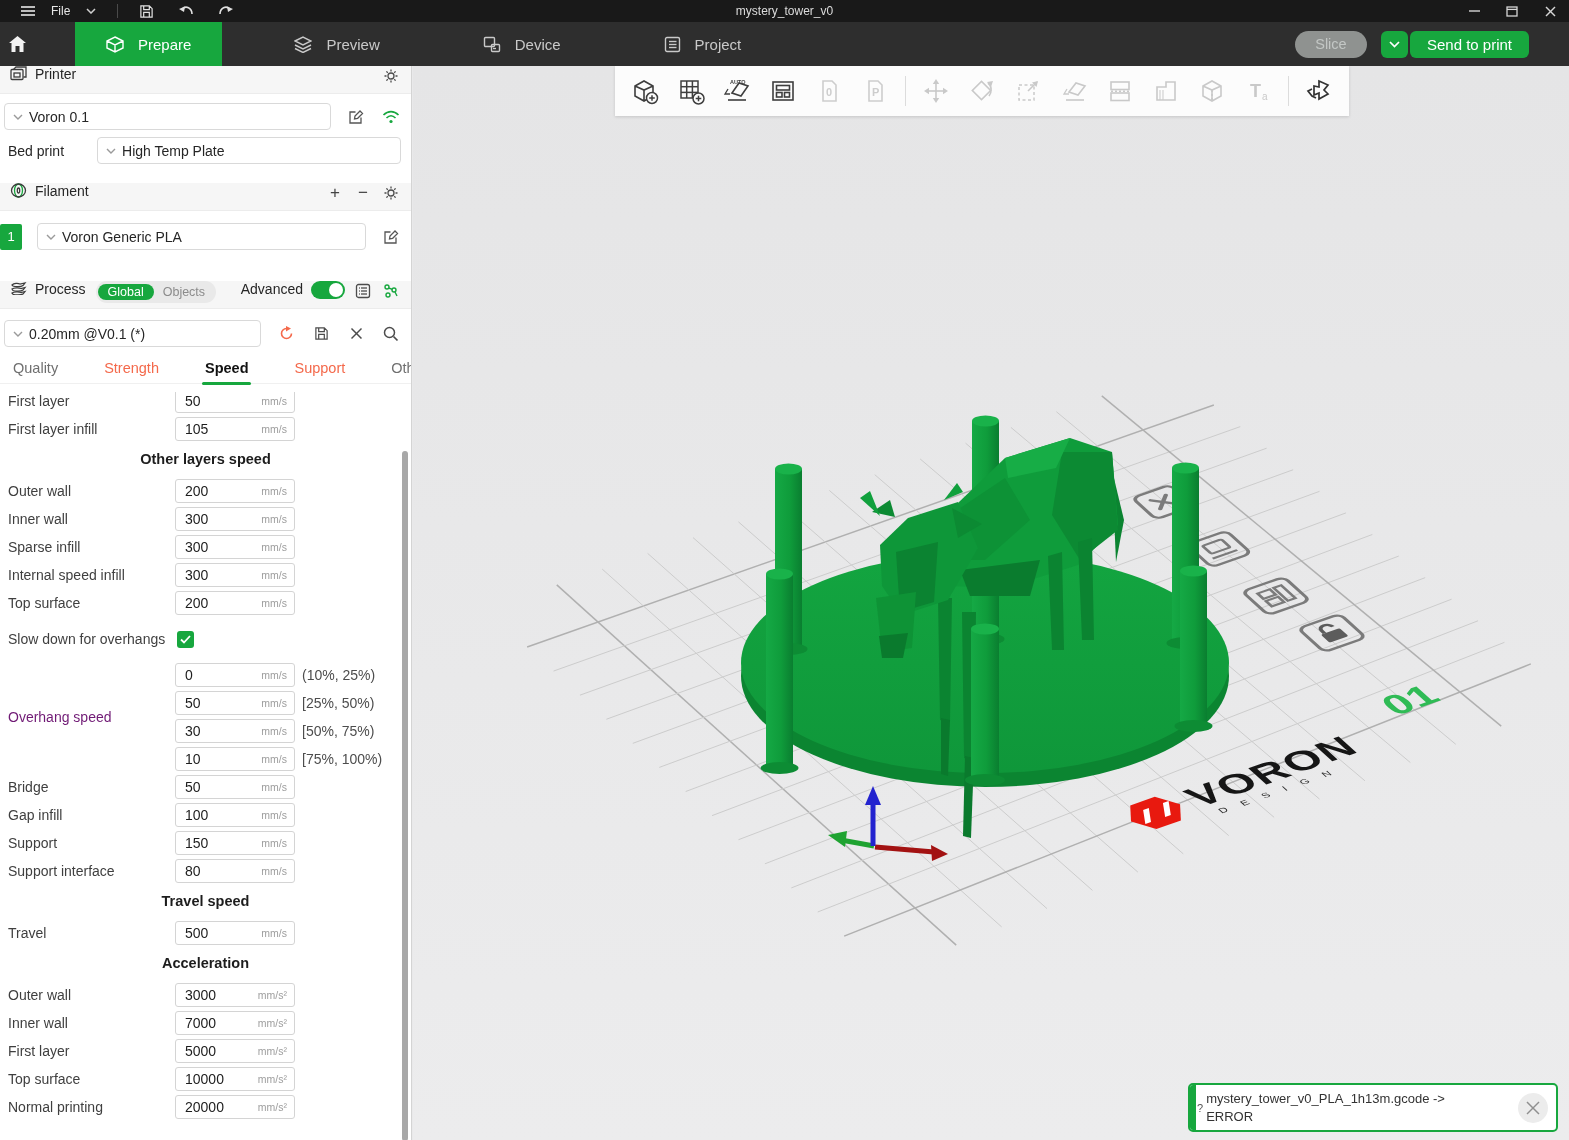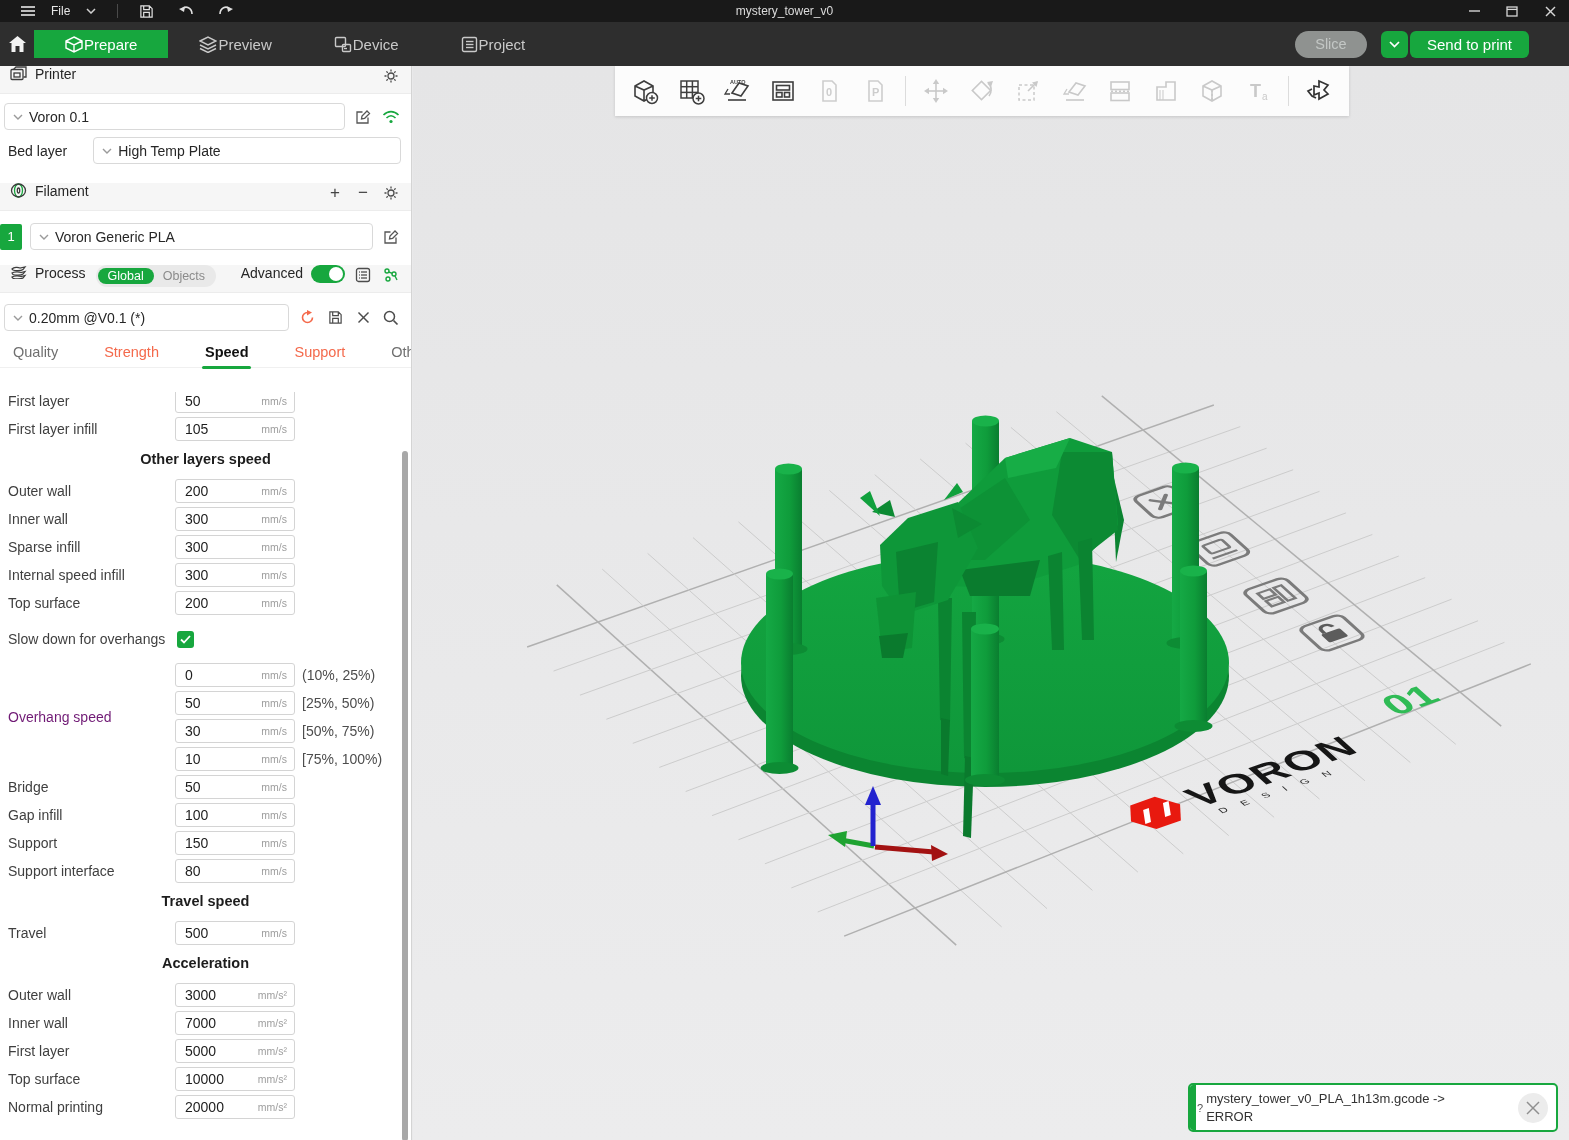--- a/index.html
+++ b/index.html
@@ -18,41 +18,41 @@
   .tb-btn { display:flex; align-items:center; justify-content:center; height:22px; padding:0 5px; cursor:pointer; }
   .tb-sep { width:1px; height:14px; background:#4a4a4a; margin:0 10px; }
   .tb-title { position:absolute; left:0; right:0; text-align:center; color:#dcdcdc; font-size:12px; pointer-events:none; }
   .tb-right { position:absolute; right:0; top:0; height:22px; display:flex; }
   .winbtn { width:38px; height:22px; display:flex; align-items:center; justify-content:center; }
 
   
   .navbar { position:absolute; top:22px; left:0; right:0; height:44px; background:#2e2e2e;
     display:flex; align-items:center; z-index:29; }
   .home { width:34px; height:44px; display:flex; align-items:center; justify-content:center; }
-  .tab { height:28px; display:flex; align-items:center; gap:1px; padding:0 31px; color:#c9c9c9; font-size:15px; cursor:pointer; }
+  .tab { height:44px; display:flex; align-items:center; gap:14px; padding:0 31px; color:#c9c9c9; font-size:15px; cursor:pointer;margin-left:41px; }
   .tab.active { background:#17a73e; color:#fff; }
   .nav-right { position:absolute; right:40px; top:0; height:44px; display:flex; align-items:center; gap:14px; }
   .slice-btn { min-width:72px; height:27px; border-radius:14px; background:#8f9290; color:#c3c7c5;
     display:flex; align-items:center; justify-content:center; font-size:14.5px; }
   .send-wrap { display:flex; align-items:center; gap:2px; }
   .send-arrow { width:27px; height:27px; border-radius:6px; background:#17a73e; display:flex; align-items:center; justify-content:center; }
   .send-btn { height:27px; border-radius:6px; background:#17a73e; color:#fff; padding:0 17px;
     display:flex; align-items:center; font-size:15px; }
 
   
   .leftpanel { position:absolute; top:66px; left:0; width:412px; bottom:0; background:#fff;
     border-right:1px solid #d4d4d4; overflow:hidden; z-index:20; }
   .sec-head { height:28px; background:#f6f6f6; border-bottom:1px solid #ececec; display:flex; 
     padding:0 10px; gap:8px; font-size:14px; color:#262626; }
   .sec-head .grow { flex:1; }
   .iconbtn { width:20px; height:20px; display:flex; align-items:center; justify-content:center; cursor:pointer; color:#555; }
   .combo { height:27px; border:1px solid #d9d9d9; border-radius:4px; background:#fff; display:flex;
     align-items:center; gap:6px; padding:0 8px; font-size:14px; color:#262626; cursor:pointer; }
   .combo .chev { flex:none; }
-  .prow { display:flex; align-items:center; padding:5px 10px 5px 4px; gap:8px; }
+  .prow { display:flex; align-items:center; padding:5px 10px 5px 4px; gap:15px; }
   .lblsm { font-size:14px; color:#262626; padding-left:4px; }
   .badge1 { width:22px; height:26px; background:#17a73e; color:#fff; display:flex; align-items:center;
     justify-content:center; font-size:13px; border-radius:2px; flex:none; }
   .pill { background:#e9e9e9; border-radius:12px; display:flex; align-items:center; height:22px; padding:2px; font-size:12.5px; }
   .pill .on { background:#17a73e; color:#fff; border-radius:10px; padding:1px 10px; }
   .pill .off { color:#8b8b8b; padding:1px 9px; }
   .toggle { width:34px; height:18px; border-radius:9px; background:#17a73e; position:relative; flex:none; cursor:pointer; }
   .toggle .knob { position:absolute; right:2px; top:2px; width:14px; height:14px; border-radius:50%; background:#fff; }
   .ptabs { display:flex; gap:0; padding:0 2px; height:32px; align-items:center; border-bottom:1px solid #f0f0f0; }
   .ptab { font-size:14.5px; padding:5px 11px; color:#6f6f6f; position:relative; cursor:pointer; }
@@ -256,21 +256,21 @@
       <svg width="18" height="14" viewBox="0 0 18 14">
           <g fill="none" stroke="#17a73e" stroke-width="1.6">
             <path d="M1.5 5 C6 0.5, 12 0.5, 16.5 5"></path>
             <path d="M4.5 8 C7.5 5, 10.5 5, 13.5 8"></path>
           </g>
           <circle cx="9" cy="11.5" r="1.6" fill="#17a73e"></circle>
         </svg>
     </span>
   </div>
   <div class="prow" style="padding-top:2px;">
-    <span class="lblsm">Bed layer</span>
+    <span class="lblsm">Bed print</span>
     <div class="combo" style="flex:1; margin-left:18px;">
       <svg class="chev" width="10" height="6" viewBox="0 0 10 6">
           <polyline points="1,1 5,5 9,1" fill="none" stroke="#9a9a9a" stroke-width="1.4"></polyline>
         </svg>
       <span>High Temp Plate</span>
     </div>
   </div>
 
   <div class="sec-head" style="margin-top:14px;">
     <svg width="17" height="15" viewBox="0 0 17 15">
@@ -304,21 +304,21 @@
     <span class="iconbtn">
       <svg width="16" height="16" viewBox="0 0 16 16">
           <g fill="none" stroke="#555" stroke-width="1.3">
             <path d="M13 8.5 V14 H2 V3 H7.5"></path>
             <path d="M9.5 9.5 L14.5 4.5 L12 2 L7 7 L6.5 10 Z"></path>
           </g>
         </svg>
     </span>
   </div>
 
-  <div class="sec-head" style="margin-top:10px;">
+  <div class="sec-head" style="margin-top:26px;">
     <svg width="17" height="14" viewBox="0 0 17 14">
         <g fill="none" stroke="#3c3c3c" stroke-width="1.2">
           <path d="M2 4 C4 2,8 2,10 3 L15 2 L13 4.5 C11 6,5 6,3 5 Z"></path>
           <path d="M2 8 C4 6.5,9 6.5,11 7.5 L15 6.5 L13 9 C11 10.5,5 10.5,3 9.5 Z"></path>
           <path d="M2 12 C4 10.5,9 10.5,11 11.5 L15 10.5 L13 13 C11 14.2,5 14.2,3 13.2 Z"></path>
         </g>
       </svg>
     <span>Process</span>
     <span class="pill" style="margin-left:2px;">
       <span class="on">Global</span>

